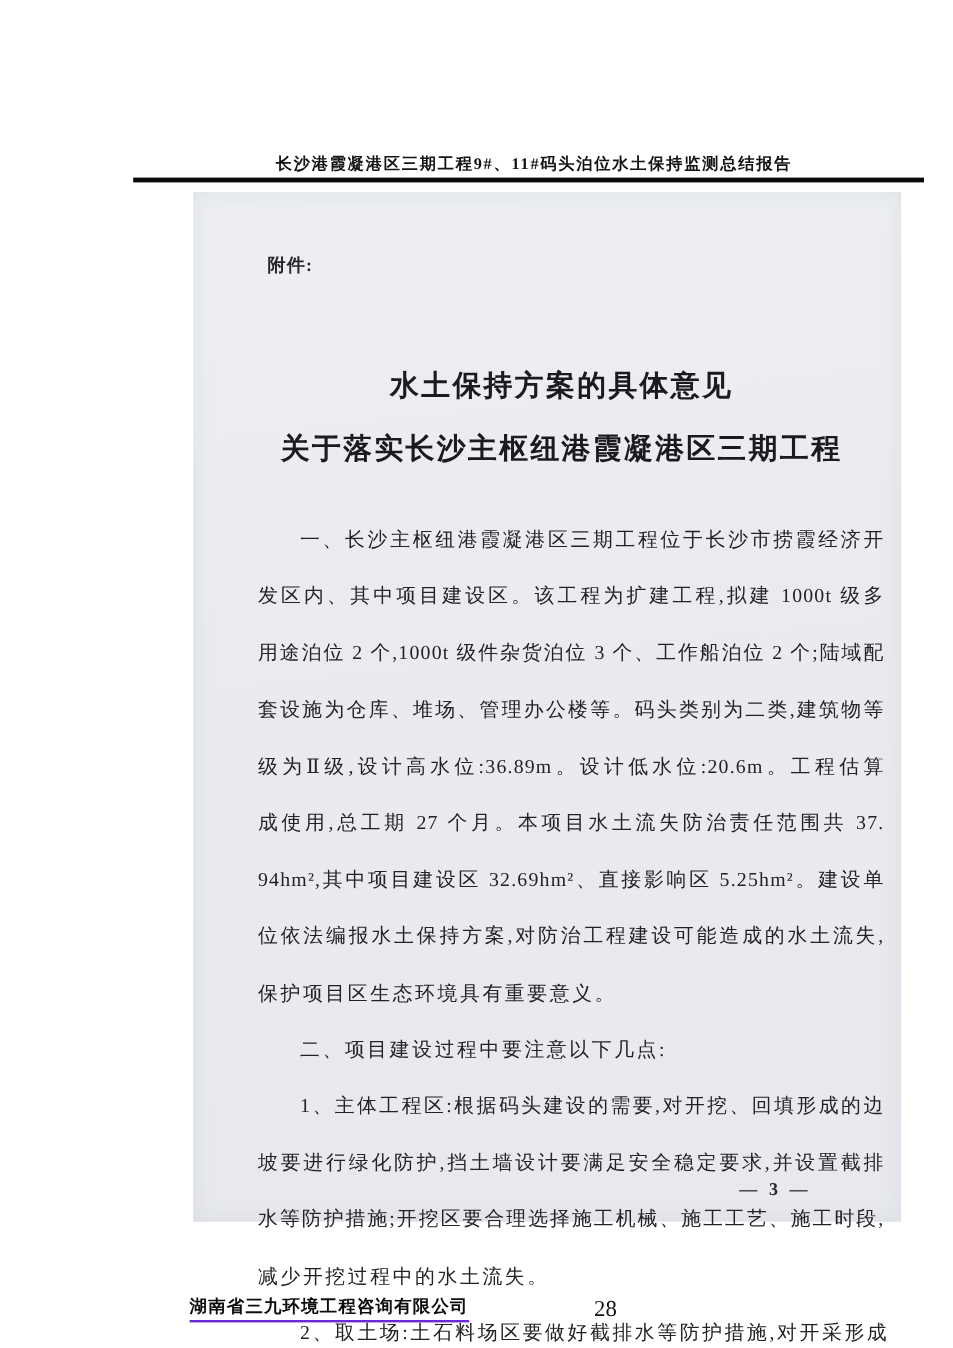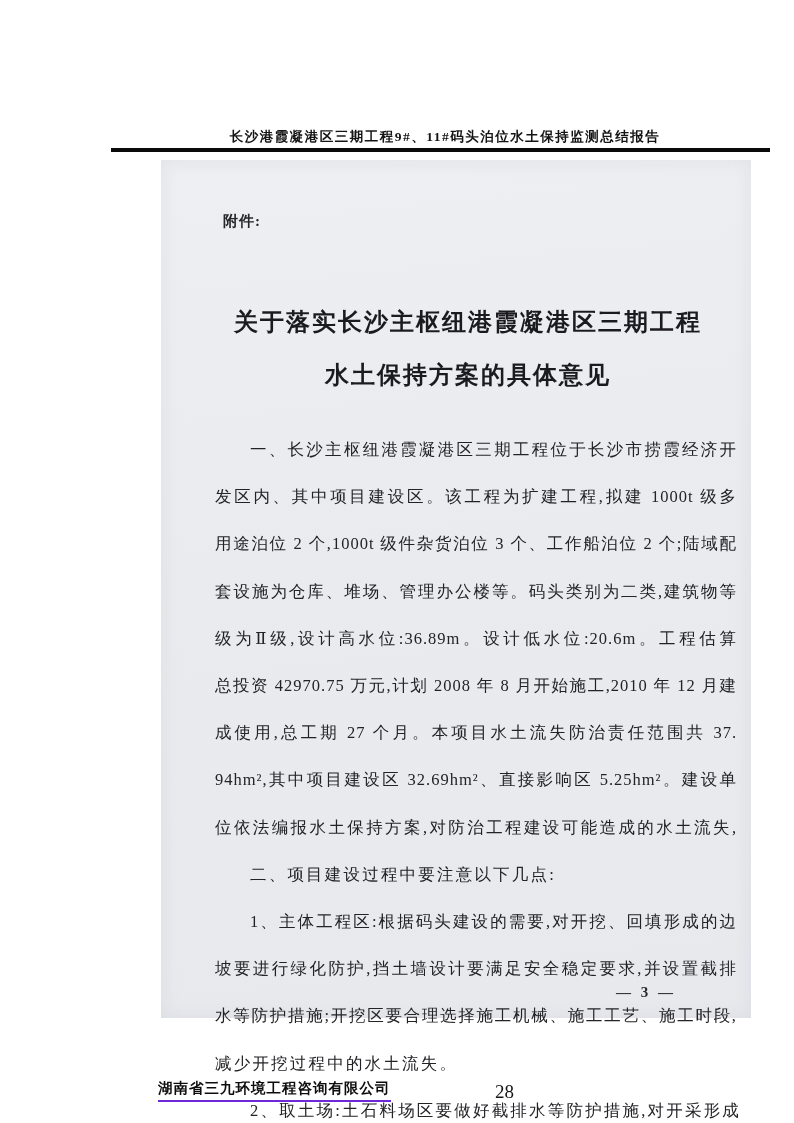--- a/index.html
+++ b/index.html
@@ -125,34 +125,34 @@
 
   <div class="report-header-title">长沙港霞凝港区三期工程9#、11#码头泊位水土保持监测总结报告</div>
 
   <div class="report-header-rule"></div>
 
   <div class="scan">
 
     <div class="attachment-label">附件:</div>
 
     <div class="doc-title">
+      <div>水土保持方案的具体意见</div>
       <div>关于落实长沙主枢纽港霞凝港区三期工程</div>
-      <div>水土保持方案的具体意见</div>
     </div>
 
     <div class="doc-body">
         <div class="body-line indent fill">一、长沙主枢纽港霞凝港区三期工程位于长沙市捞霞经济开</div>
         <div class="body-line fill">发区内、其中项目建设区。该工程为扩建工程,拟建 1000t 级多</div>
         <div class="body-line fill">用途泊位 2 个,1000t 级件杂货泊位 3 个、工作船泊位 2 个;陆域配</div>
         <div class="body-line fill">套设施为仓库、堆场、管理办公楼等。码头类别为二类,建筑物等</div>
         <div class="body-line fill">级为Ⅱ级,设计高水位:36.89m。设计低水位:20.6m。工程估算</div>
-        <div class="body-line fill">总投资 42970.75 万元,计划 2008 年 8 月开始施工,2010 年 12 月建</div>
         <div class="body-line fill">成使用,总工期 27 个月。本项目水土流失防治责任范围共 37.</div>
         <div class="body-line fill">94hm²,其中项目建设区 32.69hm²、直接影响区 5.25hm²。建设单</div>
         <div class="body-line fill">位依法编报水土保持方案,对防治工程建设可能造成的水土流失,</div>
+        <div class="body-line">保护项目区生态环境具有重要意义。</div>
         <div class="body-line indent">二、项目建设过程中要注意以下几点:</div>
         <div class="body-line indent fill">1、主体工程区:根据码头建设的需要,对开挖、回填形成的边</div>
         <div class="body-line fill">坡要进行绿化防护,挡土墙设计要满足安全稳定要求,并设置截排</div>
         <div class="body-line fill">水等防护措施;开挖区要合理选择施工机械、施工工艺、施工时段,</div>
         <div class="body-line">减少开挖过程中的水土流失。</div>
         <div class="body-line indent">2、取土场:土石料场区要做好截排水等防护措施,对开采形成</div>
       </div>
 
     <div class="page-marker">— 3 —</div>
   </div>

